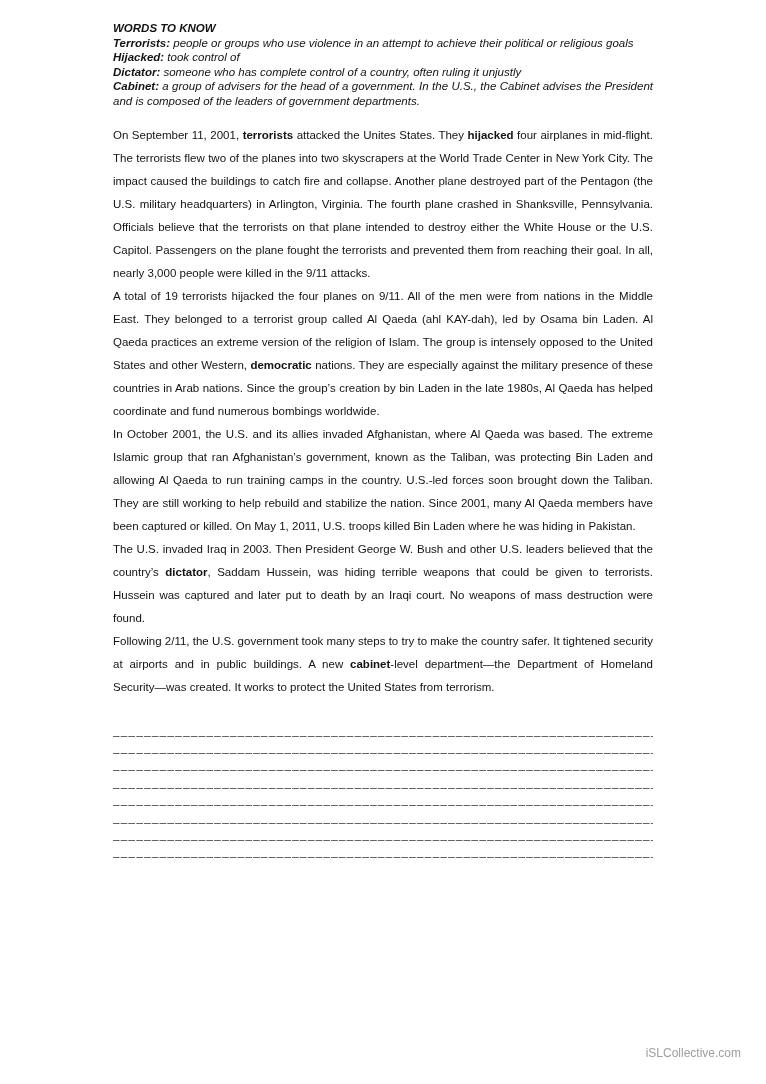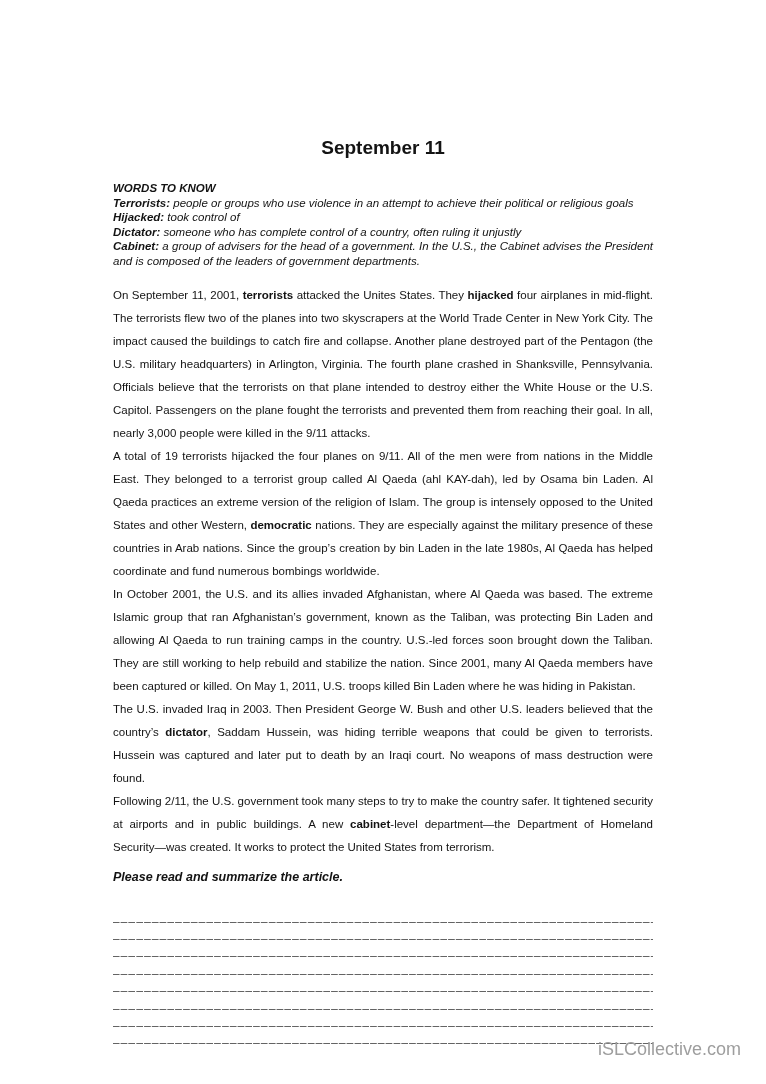--- a/index.html
+++ b/index.html
@@ -82,52 +82,50 @@
   .task-heading {
     margin-top: 1px;
     font-size: 12.5px;
     line-height: 16px;
     font-weight: bold;
   }
   .watermark {
     position: absolute;
     right: 25px;
     bottom: 24px;
-    font-size: 18px;
+    font-size: 12px;
     color: #9e9e9e;
     text-align: right;
   }
 </style>
 </head>
 <body>
 
 <div class="page">
   <div class="content">
 
-    <div class="doc-title">September 11</div>
 
     <div class="wtk">
       <div class="wtk-heading">WORDS TO KNOW</div>
       <div>
           <div class="wtk-entry"><span class="wtk-term">Terrorists:</span><span> people or groups who use violence in an attempt to achieve their political or religious goals</span></div>
           <div class="wtk-entry"><span class="wtk-term">Hijacked:</span><span> took control of</span></div>
           <div class="wtk-entry"><span class="wtk-term">Dictator:</span><span> someone who has complete control of a country, often ruling it unjustly</span></div>
           <div class="wtk-entry"><span class="wtk-term">Cabinet:</span><span> a group of advisers for the head of a government. In the U.S., the Cabinet advises the President and is composed of the leaders of government departments.</span></div>
         </div>
     </div>
 
     <div class="article-body">
         <p class="article-para"><span>On September 11, 2001, </span><span class="b">terrorists</span><span> attacked the Unites States. They </span><span class="b">hijacked</span><span> four airplanes in mid-flight. The terrorists flew two of the planes into two skyscrapers at the World Trade Center in New York City. The impact caused the buildings to catch fire and collapse. Another plane destroyed part of the Pentagon (the U.S. military headquarters) in Arlington, Virginia. The fourth plane crashed in Shanksville, Pennsylvania. Officials believe that the terrorists on that plane intended to destroy either the White House or the U.S. Capitol. Passengers on the plane fought the terrorists and prevented them from reaching their goal. In all, nearly 3,000 people were killed in the 9/11 attacks.</span></p>
         <p class="article-para"><span>A total of 19 terrorists hijacked the four planes on 9/11. All of the men were from nations in the Middle East. They belonged to a terrorist group called Al Qaeda (ahl KAY-dah), led by Osama bin Laden. Al Qaeda practices an extreme version of the religion of Islam. The group is intensely opposed to the United States and other Western, </span><span class="b">democratic</span><span> nations. They are especially against the military presence of these countries in Arab nations. Since the group’s creation by bin Laden in the late 1980s, Al Qaeda has helped coordinate and fund numerous bombings worldwide.</span></p>
         <p class="article-para"><span>In October 2001, the U.S. and its allies invaded Afghanistan, where Al Qaeda was based. The extreme Islamic group that ran Afghanistan’s government, known as the Taliban, was protecting Bin Laden and allowing Al Qaeda to run training camps in the country. U.S.-led forces soon brought down the Taliban. They are still working to help rebuild and stabilize the nation. Since 2001, many Al Qaeda members have been captured or killed. On May 1, 2011, U.S. troops killed Bin Laden where he was hiding in Pakistan.</span></p>
         <p class="article-para"><span>The U.S. invaded Iraq in 2003. Then President George W. Bush and other U.S. leaders believed that the country’s </span><span class="b">dictator</span><span>, Saddam Hussein, was hiding terrible weapons that could be given to terrorists. Hussein was captured and later put to death by an Iraqi court. No weapons of mass destruction were found.</span></p>
         <p class="article-para"><span>Following 2/11, the U.S. government took many steps to try to make the country safer. It tightened security at airports and in public buildings. A new </span><span class="b">cabinet</span><span>-level department—the Department of Homeland Security—was created. It works to protect the United States from terrorism.</span></p>
       </div>
 
-    <div class="summary-prompt">Please read and summarize the article.</div>
 
     <div class="write-lines">
         <div class="write-line">__________________________________________________________________________________________</div>
         <div class="write-line">__________________________________________________________________________________________</div>
         <div class="write-line">__________________________________________________________________________________________</div>
         <div class="write-line">__________________________________________________________________________________________</div>
         <div class="write-line">__________________________________________________________________________________________</div>
         <div class="write-line">__________________________________________________________________________________________</div>
         <div class="write-line">__________________________________________________________________________________________</div>
         <div class="write-line">__________________________________________________________________________________________</div>

